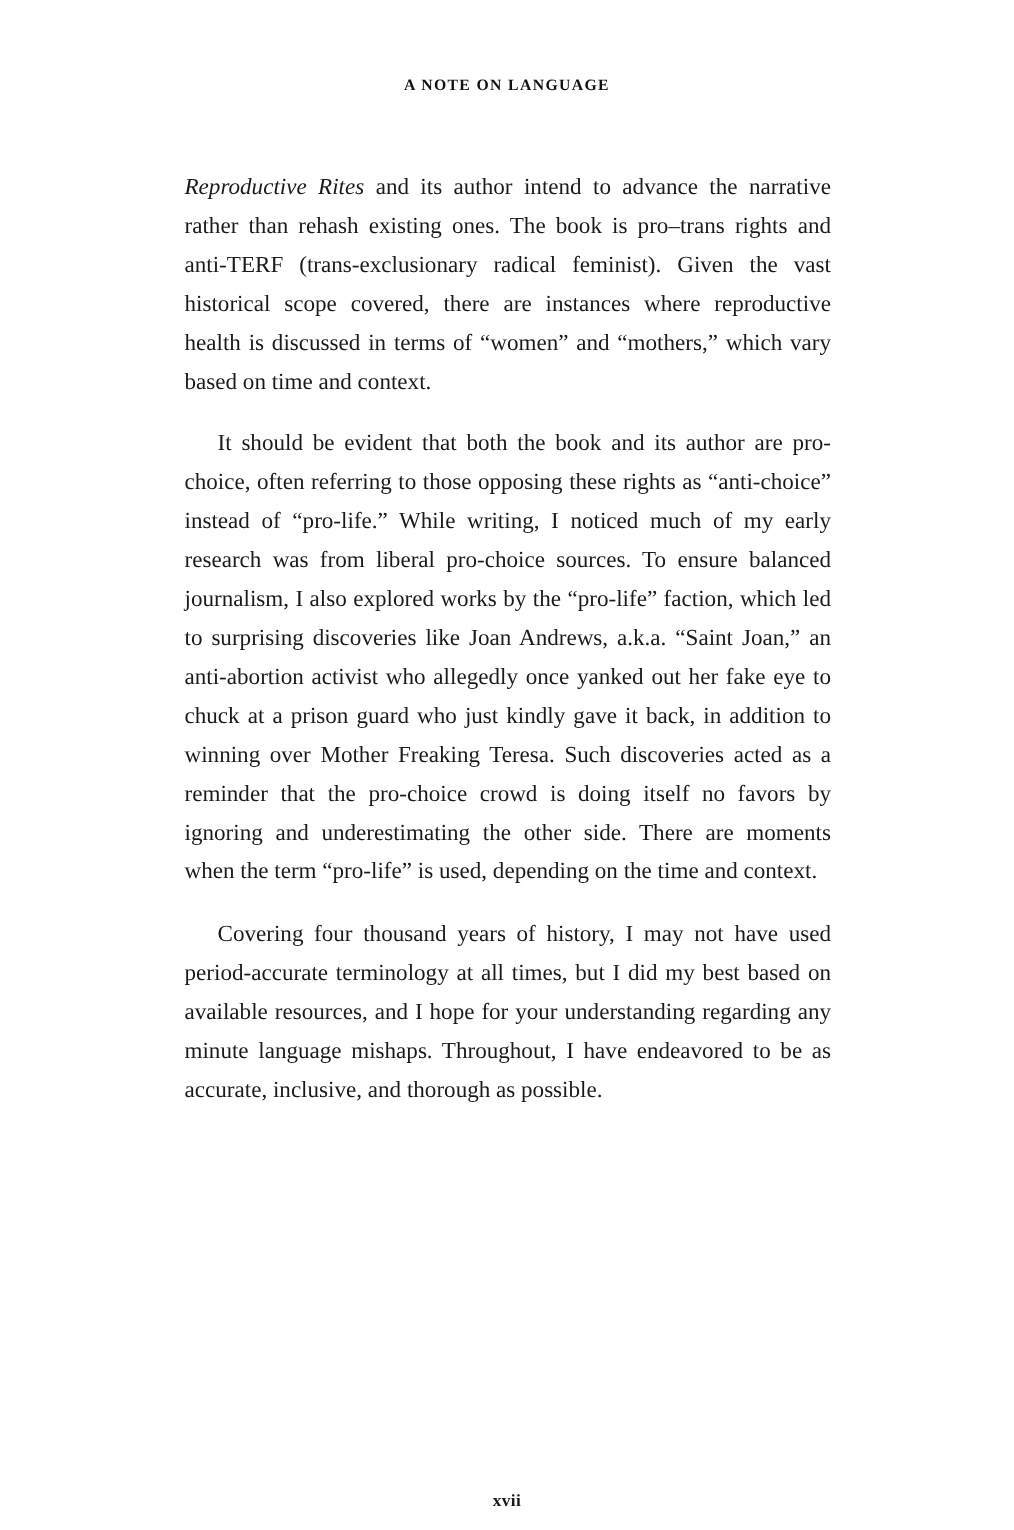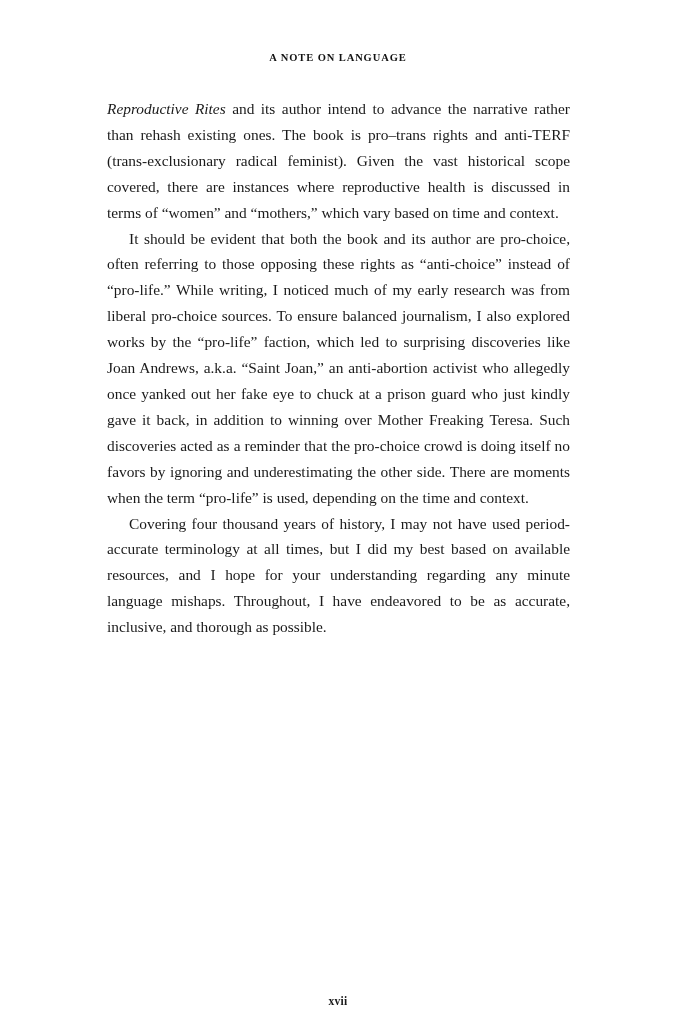--- a/index.html
+++ b/index.html
@@ -32,21 +32,21 @@
     color: #121212;
     font-family: "Liberation Serif", "DejaVu Serif", serif;
   }
   .text-block {
     position: absolute;
     top: 96px;
     left: 107px;
     width: 463px;
   }
   .para {
-    margin: 0;
+    margin: 16px;
     font-size: 15.4px;
     line-height: 25.9px;
     text-align: justify;
     text-justify: inter-word;
     hyphens: manual;
     -webkit-hyphens: manual;
     color: #1a1a1a;
   }
   .para.indent {
     text-indent: 22px;

